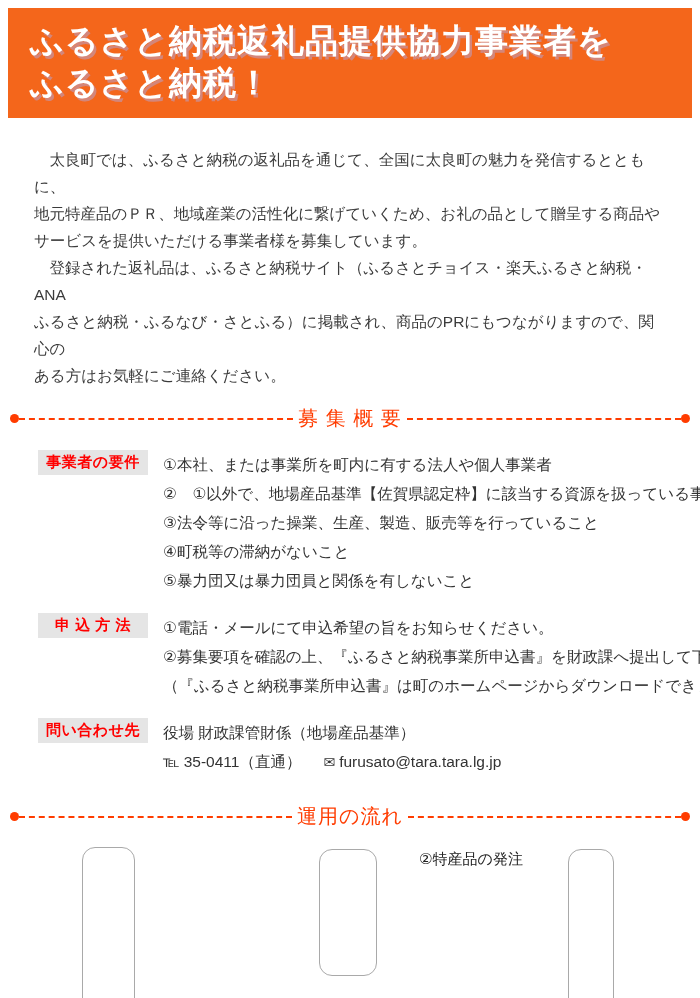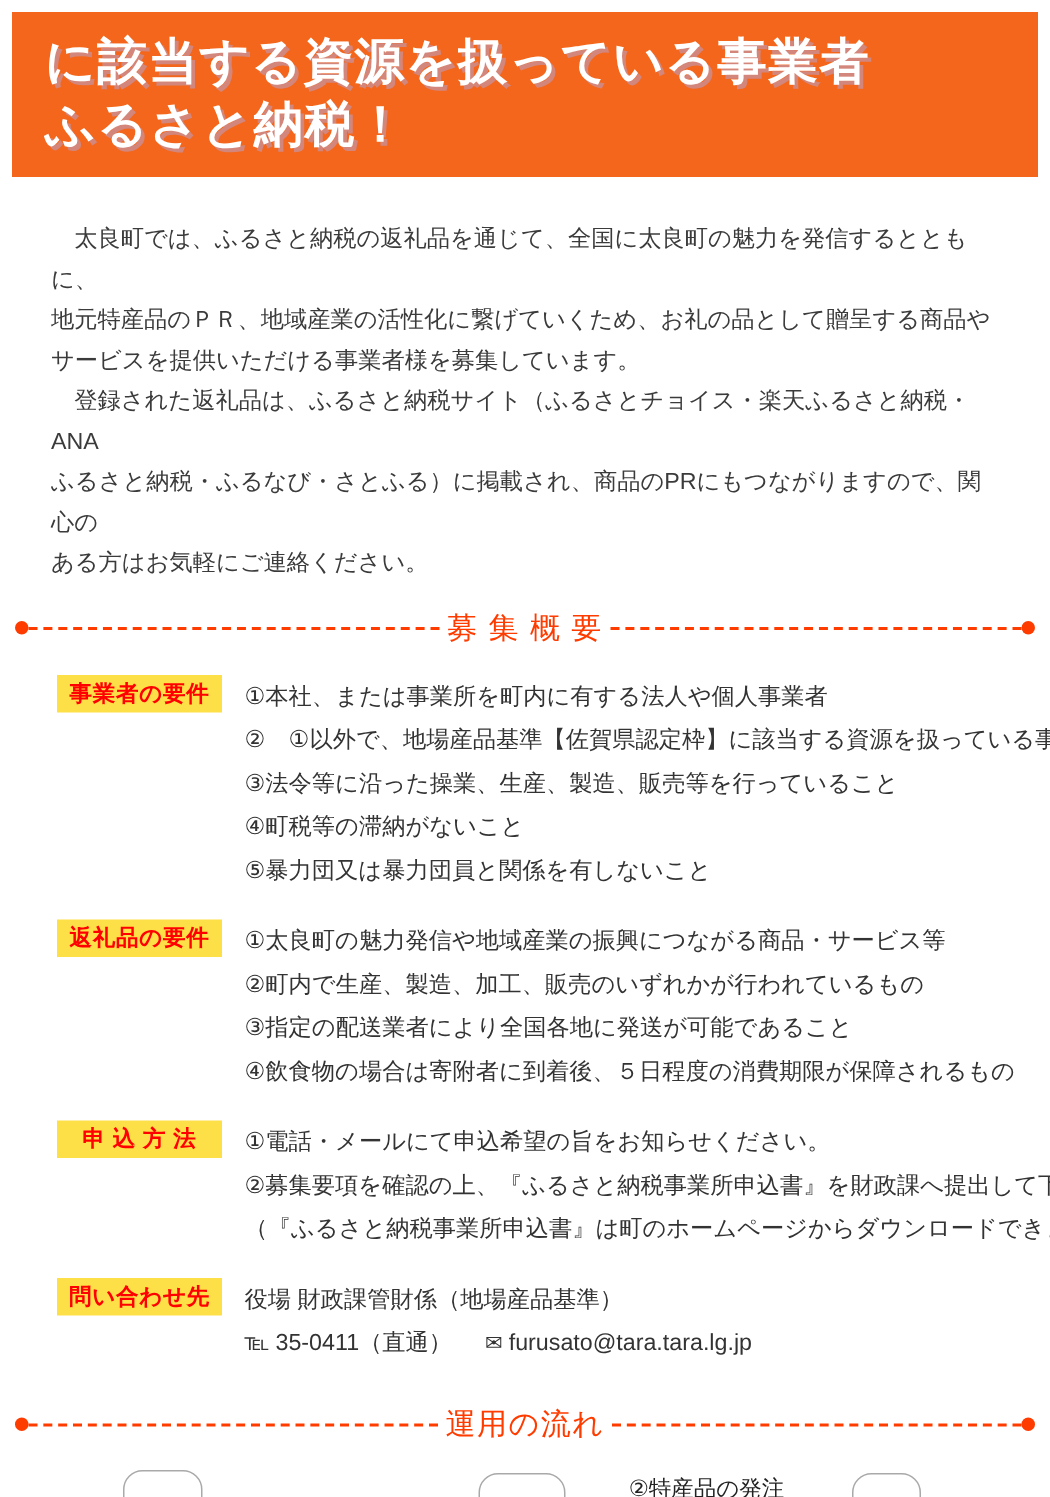--- a/index.html
+++ b/index.html
@@ -33,21 +33,21 @@
   .divider .dot{width:9px;height:9px;border-radius:50%;background:#FF3C00;flex:0 0 auto;}
   .divider .dash{flex:1 1 auto;border-top:2px dashed #FF3C00;height:0;}
   .divider .div-title{
     margin:0 5px;color:#FF3C00;font-size:20px;font-weight:500;
     white-space:nowrap;letter-spacing:1px;
   }
 
   
   .section-row{display:flex;align-items:flex-start;margin:18px 0 0 38px;}
   .tag{
-    flex:0 0 auto;background:#fde047;color:#FF0000;font-weight:bold;
+    flex:0 0 auto;background:#e5e5e5;color:#FF0000;font-weight:bold;
     font-size:15px;padding:3px 7px;min-width:96px;text-align:center;
     letter-spacing:0.5px;white-space:nowrap;
   }
   .sec-list{margin:0 0 0 15px;padding:0;list-style:none;font-size:15.5px;color:#333;}
   .sec-list li{line-height:29px;white-space:nowrap;}
   .contact-lines{margin-left:15px;font-size:15.5px;color:#333;}
   .contact-lines .cl{line-height:29px;}
   .mail-icon{font-size:14px;margin:0 4px 0 22px;}
   .tel-icon{margin-right:4px;}
 
@@ -59,21 +59,21 @@
     box-sizing:border-box;
   }
   .flow-label{position:absolute;font-size:15px;color:#222;text-align:center;white-space:nowrap;}
 </style>
 </head>
 <body>
 
 <div class="page">
 
   <div class="banner">
-    <h1><span>に該当する資源を扱っている事業者</span><br><span>ふるさと納税！</span></h1>
+    <h1><span>ふるさと納税返礼品提供協力事業者を</span><br><span>ふるさと納税！</span></h1>
   </div>
 
   <div class="intro">　太良町では、ふるさと納税の返礼品を通じて、全国に太良町の魅力を発信するとともに、
 地元特産品のＰＲ、地域産業の活性化に繋げていくため、お礼の品として贈呈する商品や
 サービスを提供いただける事業者様を募集しています。
 　登録された返礼品は、ふるさと納税サイト（ふるさとチョイス・楽天ふるさと納税・ANA
 ふるさと納税・ふるなび・さとふる）に掲載され、商品のPRにもつながりますので、関心の
 ある方はお気軽にご連絡ください。</div>
 
   <div class="divider">
@@ -88,29 +88,20 @@
     <span class="tag">事業者の要件</span>
     <ul class="sec-list">
       <li>①本社、または事業所を町内に有する法人や個人事業者</li>
       <li>②　①以外で、地場産品基準【佐賀県認定枠】に該当する資源を扱っている事業者</li>
       <li>③法令等に沿った操業、生産、製造、販売等を行っていること</li>
       <li>④町税等の滞納がないこと</li>
       <li>⑤暴力団又は暴力団員と関係を有しないこと</li>
     </ul>
   </div>
 
-  <div class="section-row">
-    <span class="tag">返礼品の要件</span>
-    <ul class="sec-list">
-      <li>①太良町の魅力発信や地域産業の振興につながる商品・サービス等</li>
-      <li>②町内で生産、製造、加工、販売のいずれかが行われているもの</li>
-      <li>③指定の配送業者により全国各地に発送が可能であること</li>
-      <li>④飲食物の場合は寄附者に到着後、５日程度の消費期限が保障されるもの</li>
-    </ul>
-  </div>
 
   <div class="section-row">
     <span class="tag">申 込 方 法</span>
     <ul class="sec-list">
       <li>①電話・メールにて申込希望の旨をお知らせください。</li>
       <li>②募集要項を確認の上、『ふるさと納税事業所申込書』を財政課へ提出して下さい。</li>
       <li>（『ふるさと納税事業所申込書』は町のホームページからダウンロードできます。）</li>
     </ul>
   </div>
 

